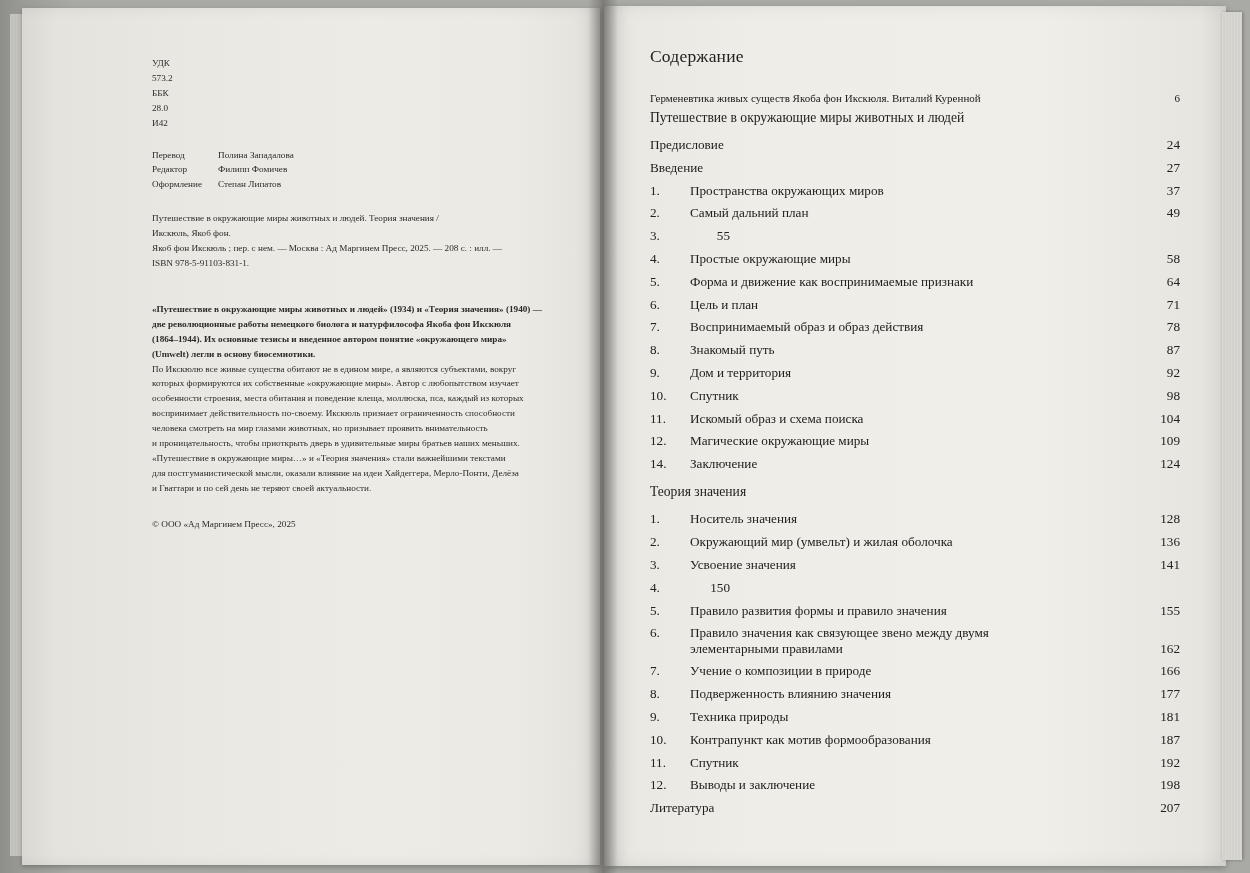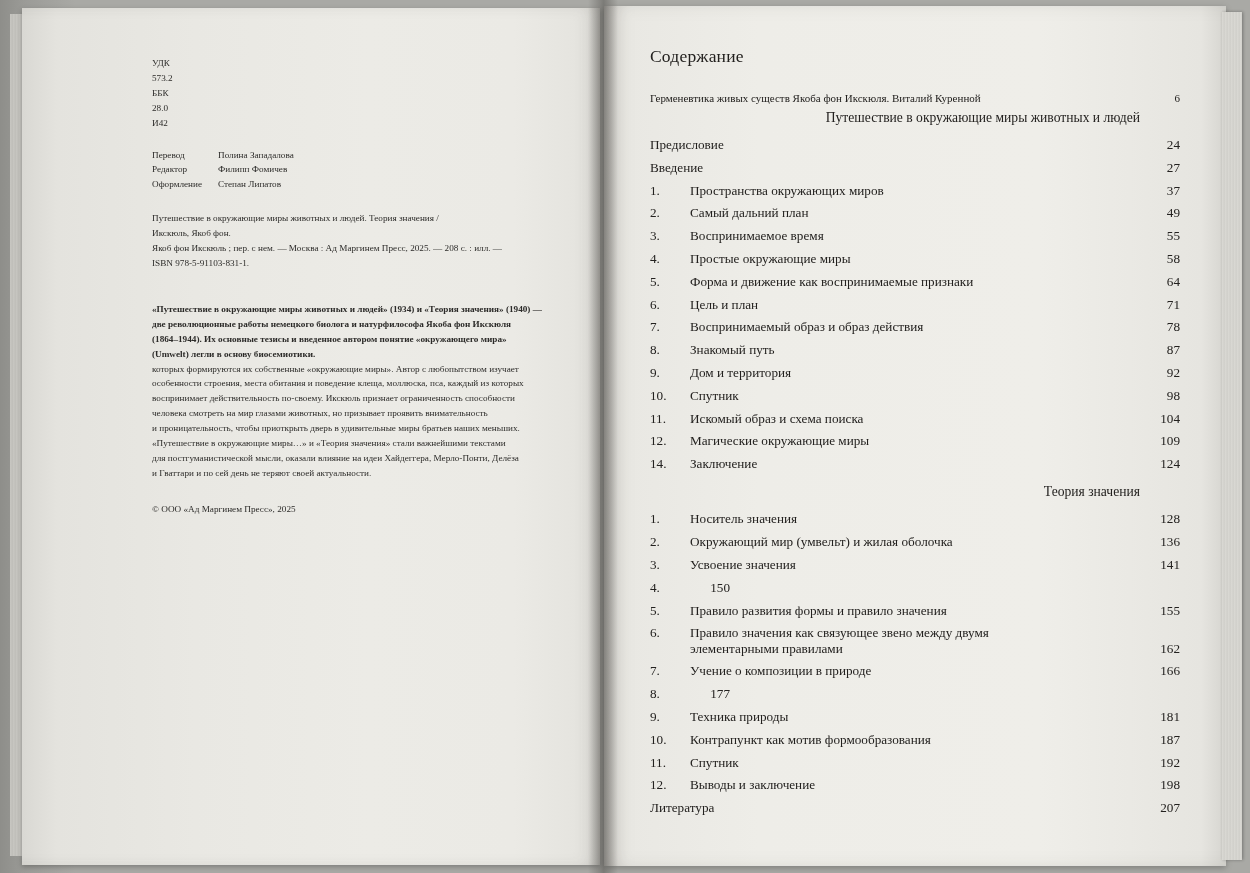--- a/index.html
+++ b/index.html
@@ -123,21 +123,21 @@
   .row .pg {
     flex: 0 0 40px;
     text-align: right;
   }
   .row.chapter-head {
     font-size: 11px;
     margin-bottom: 6px;
   }
   .row.chapter-head .ttl { padding-right: 10px; }
   .section-title {
-    text-align: right;
+    text-align: left;
     font-size: 13.6px;
     margin: 2px 0 12px 0;
     padding-right: 40px;
   }
   .section-title.tight { margin: 14px 0 12px 0; }
   .row.nonum .ttl { margin-left: 0; }
   .row.wrap { margin-bottom: 2px; }
   .row.cont { margin-bottom: 9.6px; }
   .row.cont .num { width: 40px; flex: 0 0 40px; }
 </style>
@@ -189,20 +189,21 @@
       </div>
 
       <div class="annot">
         <div>«Путешествие в окружающие миры животных и людей» (1934) и «Теория значения» (1940) —</div>
         <div>две революционные работы немецкого биолога и натурфилософа Якоба фон Икскюля</div>
         <div>(1864–1944). Их основные тезисы и введенное автором понятие «окружающего мира»</div>
         <div>(Umwelt) легли в основу биосемиотики.</div>
       </div>
 
       <div class="para">
+        <div>По Икскюлю все живые существа обитают не в едином мире, а являются субъектами, вокруг</div>
         <div>которых формируются их собственные «окружающие миры». Автор с любопытством изучает</div>
         <div>особенности строения, места обитания и поведение клеща, моллюска, пса, каждый из которых</div>
         <div>воспринимает действительность по-своему. Икскюль признает ограниченность способности</div>
         <div>человека смотреть на мир глазами животных, но призывает проявить внимательность</div>
         <div>и проницательность, чтобы приоткрыть дверь в удивительные миры братьев наших меньших.</div>
         <div>«Путешествие в окружающие миры…» и «Теория значения» стали важнейшими текстами</div>
         <div>для постгуманистической мысли, оказали влияние на идеи Хайдеггера, Мерло-Понти, Делёза</div>
         <div>и Гваттари и по сей день не теряют своей актуальности.</div>
       </div>
 
@@ -235,21 +236,20 @@
         <span class="ttl">Пространства окружающих миров</span>
         <span class="pg">37</span>
       </div>
       <div class="row">
         <span class="num">2.</span>
         <span class="ttl">Самый дальний план</span>
         <span class="pg">49</span>
       </div>
       <div class="row">
         <span class="num">3.</span>
-        <span class="ttl">Воспринимаемое время</span>
         <span class="pg">55</span>
       </div>
       <div class="row">
         <span class="num">4.</span>
         <span class="ttl">Простые окружающие миры</span>
         <span class="pg">58</span>
       </div>
       <div class="row">
         <span class="num">5.</span>
         <span class="ttl">Форма и движение как воспринимаемые признаки</span>
@@ -334,20 +334,21 @@
         <span class="pg">162</span>
       </div>
 
       <div class="row">
         <span class="num">7.</span>
         <span class="ttl">Учение о композиции в природе</span>
         <span class="pg">166</span>
       </div>
       <div class="row">
         <span class="num">8.</span>
+        <span class="ttl">Подверженность влиянию значения</span>
         <span class="pg">177</span>
       </div>
       <div class="row">
         <span class="num">9.</span>
         <span class="ttl">Техника природы</span>
         <span class="pg">181</span>
       </div>
       <div class="row">
         <span class="num">10.</span>
         <span class="ttl">Контрапункт как мотив формообразования</span>

